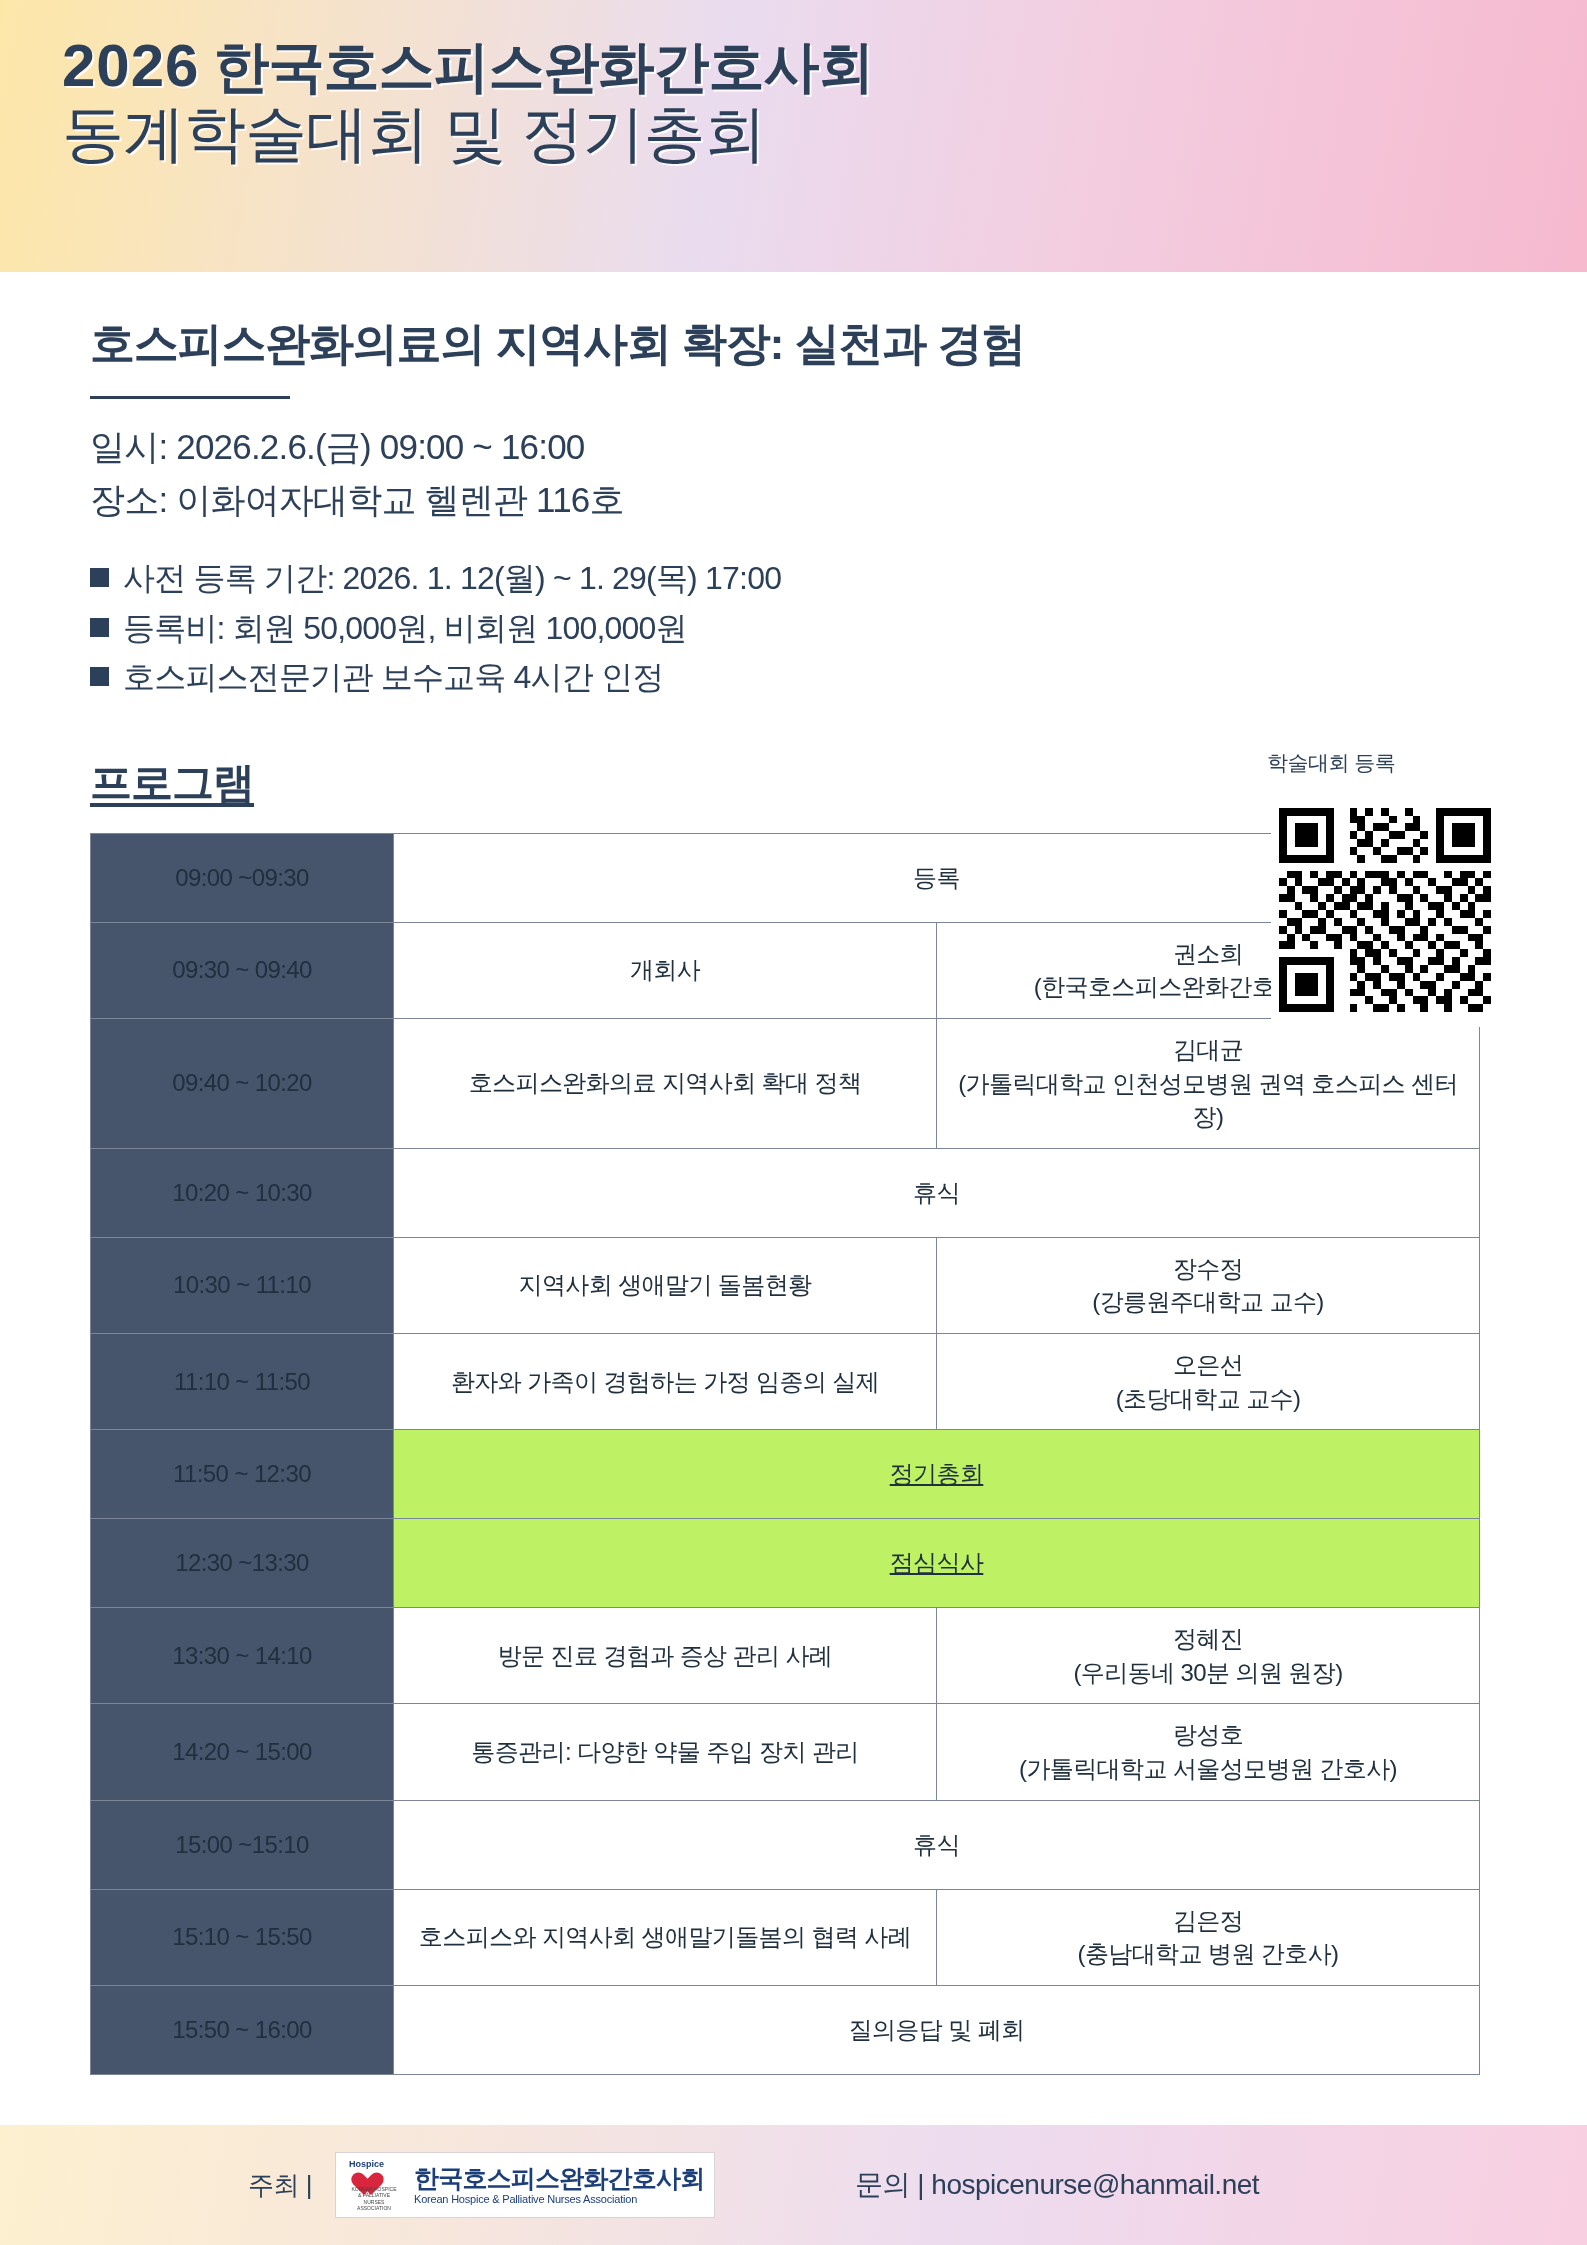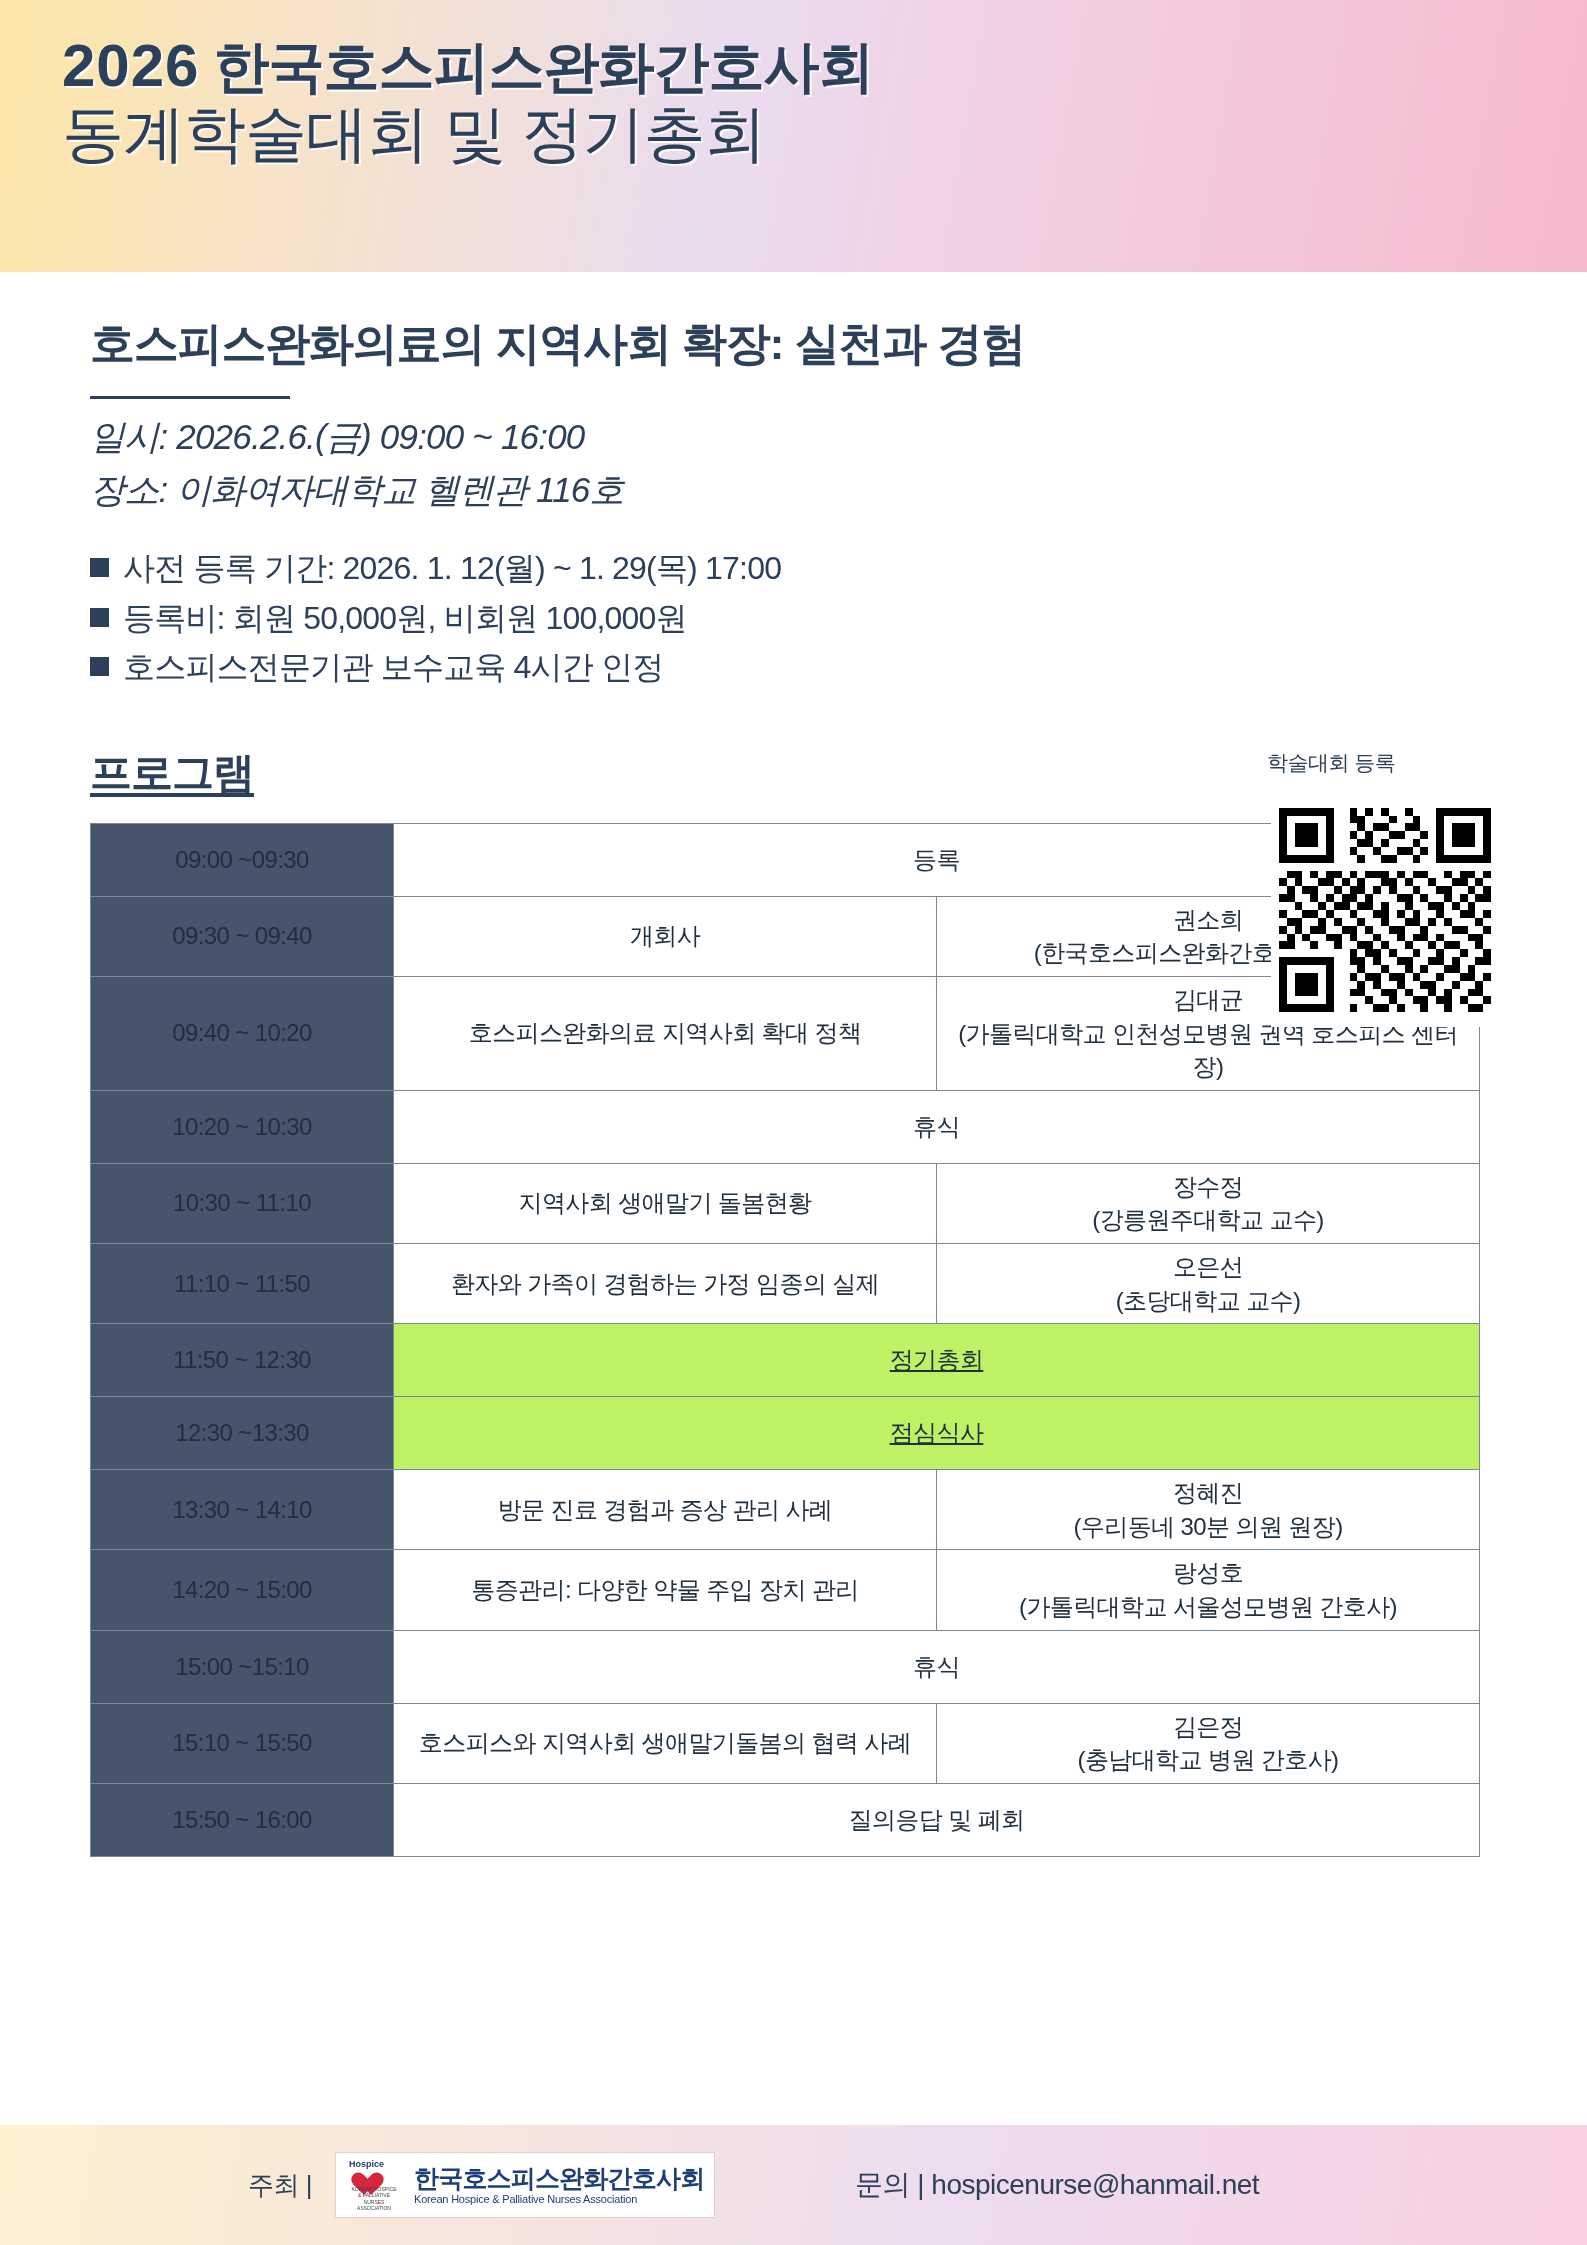--- a/index.html
+++ b/index.html
@@ -66,22 +66,21 @@
   }
   .rule {
     margin-top: 22px;
     margin-left: 28px;
     width: 200px;
     height: 3px;
     background: #2d4059;
   }
   .info-block {
     margin-left: 28px;
-    margin-top: 12px;
-    font-style: italic;
+    margin-top: 22px;
   }
   .info-line {
     font-size: 35px;
     color: #2d4059;
     line-height: 1.5;
     letter-spacing: -0.8px;
   }
   .bullets {
     margin-left: 28px;
     margin-top: 28px;
@@ -140,21 +139,21 @@
     width: 1390px;
     table-layout: fixed;
   }
   table.program td {
     border: 1px solid #7b8699;
     font-size: 24px;
     color: #20303f;
     text-align: center;
     vertical-align: middle;
     letter-spacing: -0.6px;
-    padding: 6px 6px;
+    padding: 14px 6px;
   }
   td.time {
     width: 290px;
     background: #46556c;
     color: #ffffff;
     font-size: 25px;
     border-color: #46556c;
     height: 60px;
   }
   td.full {

